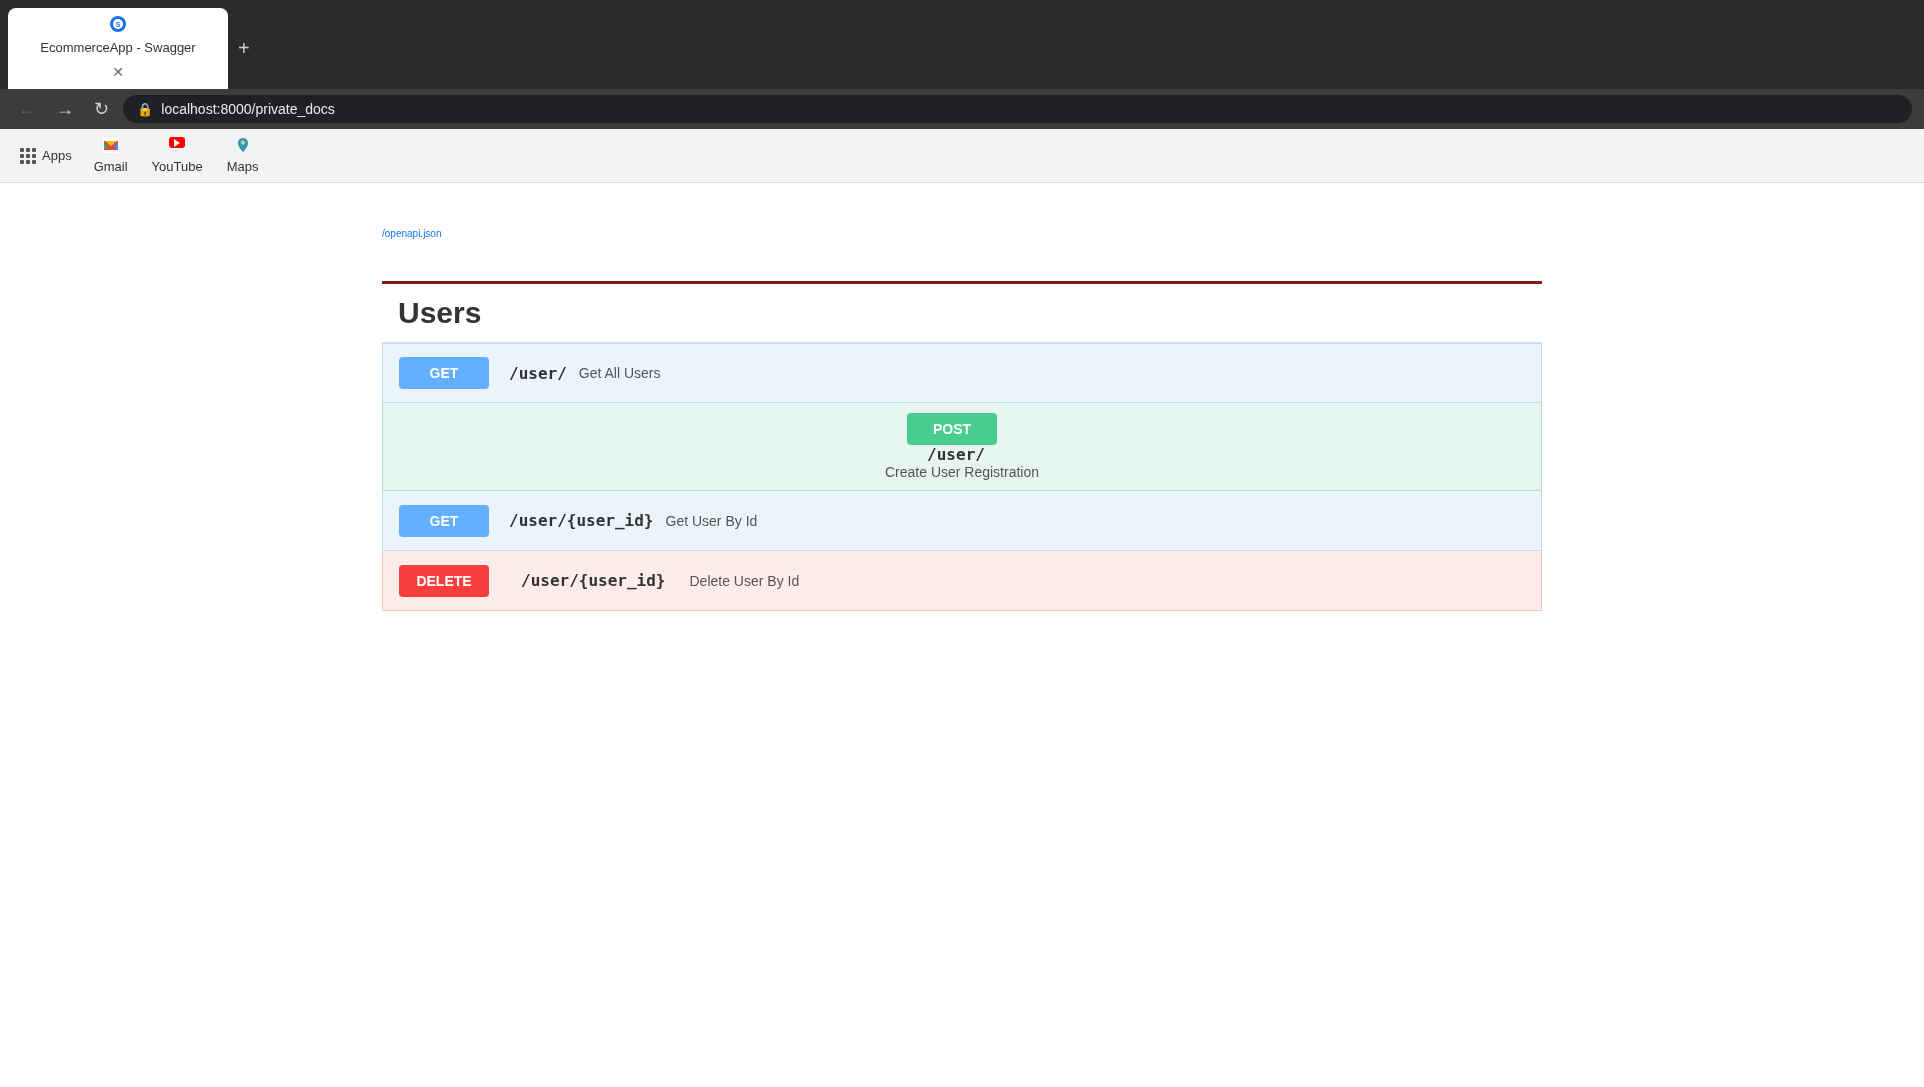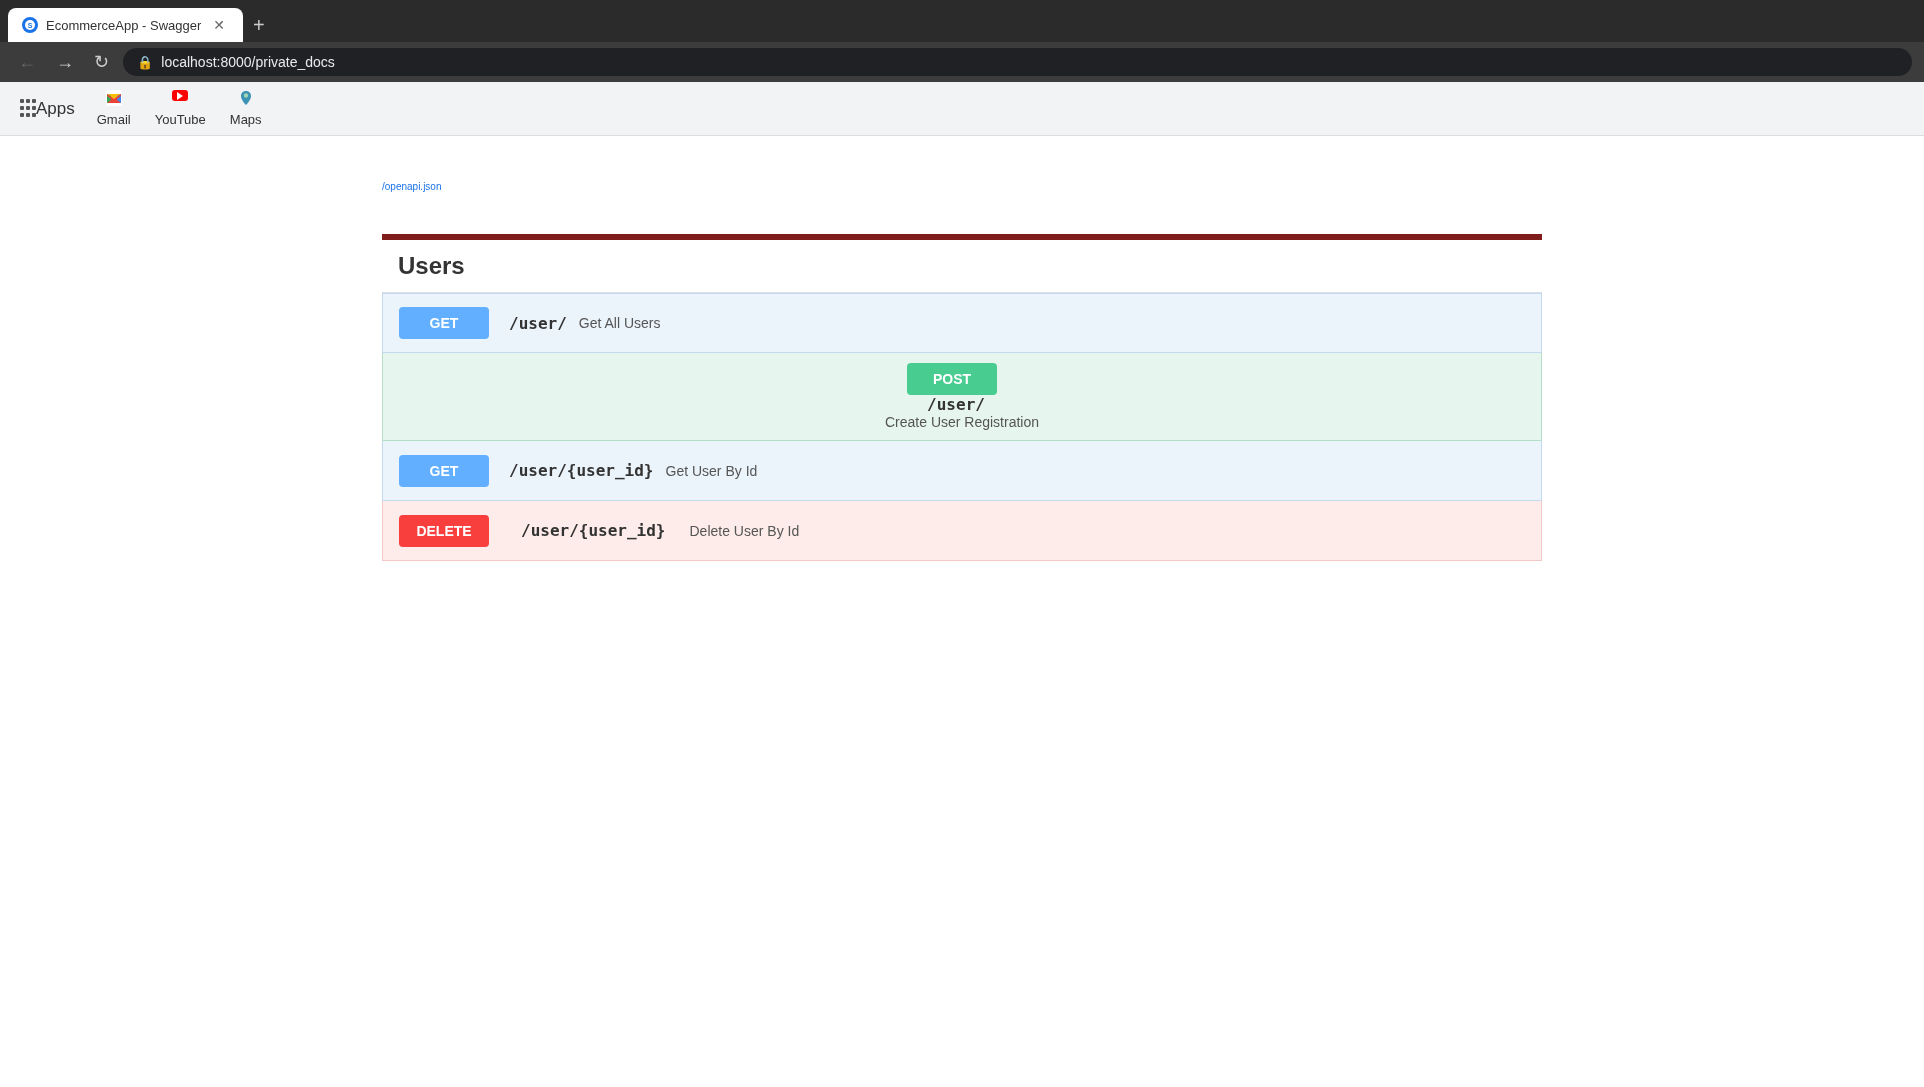--- a/index.html
+++ b/index.html
@@ -20,20 +20,21 @@
       display: flex;
       align-items: center;
       background: #fff;
       border-radius: 8px 8px 0 0;
       padding: 8px 14px;
       min-width: 220px;
       max-width: 260px;
       font-size: 13px;
       color: #333;
       gap: 8px;
+      flex-direction: column;
     }
     .tab-favicon {
       width: 16px;
       height: 16px;
       border-radius: 50%;
       background: #1a73e8;
       display: flex; align-items: center; justify-content: center;
       flex-shrink: 0;
     }
     .tab-title {
@@ -99,25 +100,26 @@
     .bookmarks-bar {
       background: #f1f3f4;
       display: flex;
       align-items: center;
       padding: 4px 12px;
       border-bottom: 1px solid #ddd;
       gap: 4px;
     }
     .apps-icon {
       display: flex;
-      gap: 0;
+      align-items: center;
+      gap: 6px;
       padding: 4px 8px;
       border-radius: 4px;
       cursor: pointer;
-      font-size: 17px;
+      font-size: 13px;
       color: #333;
     }
     .grid-icon {
       display: grid;
       grid-template-columns: repeat(3, 4px);
       gap: 2px;
     }
     .grid-dot {
       width: 4px;
       height: 4px;
@@ -182,25 +184,25 @@
     }
     .openapi-link {
       color: #1a73e8;
       font-size: 10px;
       text-decoration: none;
       cursor: pointer;
     }
 
     
     .section-title {
-      font-size: 24px;
+      font-size: 30px;
       font-weight: bold;
       color: #333;
       padding: 12px 16px;
-      border-top: 6px solid #7f1d1d;
+      border-top: 3px solid #7f1d1d;
       border-bottom: 1px solid #e0e0e0;
       margin-bottom: 0;
     }
 
     
     .endpoints-list {
       display: flex;
       flex-direction: column;
       gap: 0;
     }

